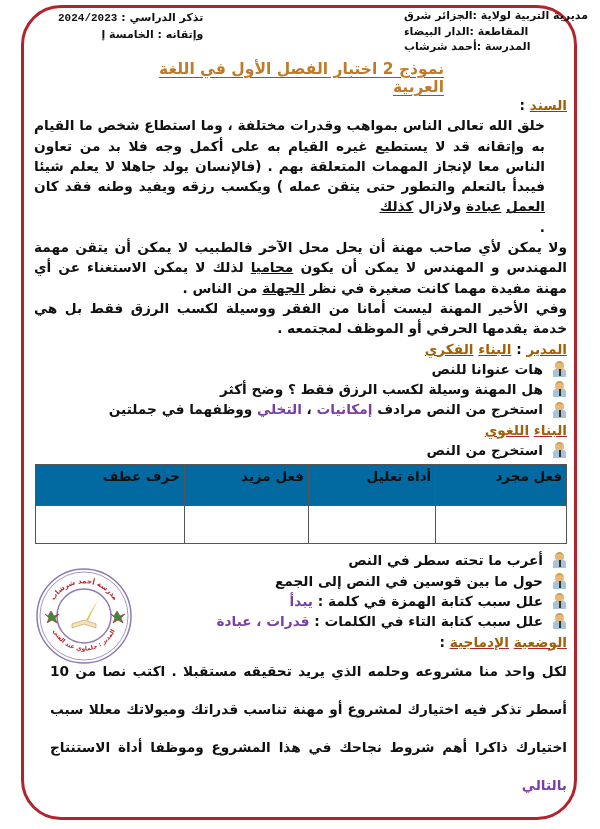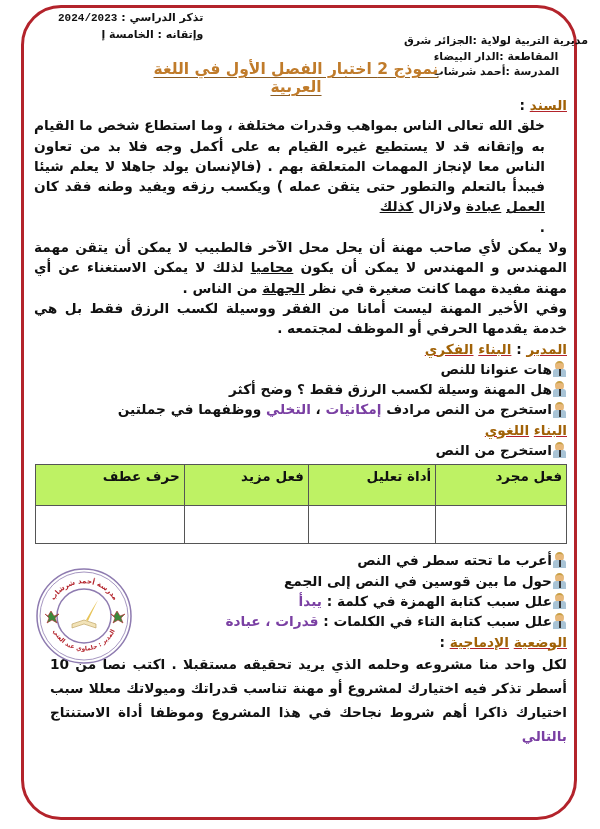--- a/index.html
+++ b/index.html
@@ -3,42 +3,42 @@
 <meta charset="utf-8">
 <style>
   html, body { margin:0; padding:0; background:#ffffff; }
   body { width:600px; height:829px; position:relative; overflow:hidden; font-family:"DejaVu Sans", sans-serif; }
   .frame {
     position:absolute; left:21px; top:5px; width:556px; height:815px;
     border:3px solid #b3232b; border-radius:40px; box-sizing:border-box;
     background:#fff;
   }
   .page { position:absolute; left:0; top:0; width:600px; height:829px; direction:rtl; }
-  .hdr-right { position:absolute; right:12px; top:33px; font-size:11px; font-weight:bold; color:#111; line-height:15.5px; text-align:center; }
+  .hdr-right { position:absolute; right:12px; top:8px; font-size:11px; font-weight:bold; color:#111; line-height:15.5px; text-align:left; }
   .hdr-left { position:absolute; left:58px; top:10px; font-size:11px; font-weight:bold; color:#111; line-height:15.5px; text-align:right; }
   .hdr-left .year { font-weight:bold;font-family:Liberation Mono, monospace; }
   .title {
-    position:absolute; left:148px; top:60px; width:296px; text-align:center;
+    position:absolute; left:148px; top:60px; width:296px; 
     font-size:15.5px; font-weight:bold; color:#c07b2a; text-decoration:underline; text-decoration-color:#8a5a20;
     text-underline-offset:3px;
   }
   .content { position:absolute; right:33px; left:34px; top:95px; font-size:13.7px; font-weight:bold; color:#111; line-height:20.3px; text-align:justify; }
   .red-h { color:#a16207; text-decoration:underline; text-decoration-color:#b3232b;margin-top:32px; }
   .para { margin:0; }
   .indent { padding-right:22px; }
   .u { text-decoration:underline; }
   .purple { color:#7a3fa3; }
-  .q { display:flex; align-items:center; gap:0; margin:0; }
+  .q { display:flex; align-items:center; gap:9px; margin:0; }
   .icon-person { display:inline-block; width:15px; height:16px; flex:0 0 15px; position:relative; }
   .icon-person .head { position:absolute; left:3px; top:0; width:9px; height:8px; border-radius:50%; background:#e8b87a; border-top:2px solid #c9a046; }
   .icon-person .body { position:absolute; left:1px; top:8px; width:13px; height:8px; background:#a9c4d6; border-radius:3px 3px 0 0; }
   .icon-person .tie { position:absolute; left:7px; top:8px; width:2px; height:7px; background:#333; }
   table.grid { width:532px; border-collapse:collapse; margin:4px 0 0 auto; direction:rtl; }
   table.grid td { border:1px solid #555; height:35px; font-size:13.5px; font-weight:bold; color:#111; vertical-align:top; padding:1px 4px; text-align:right; }
-  table.grid tr.hdr td { background:#bef264; height:38px; }
+  table.grid tr.hdr td { background:#0369a1; height:38px; }
   .stamp { position:absolute; left:34px; top:566px; width:100px; height:100px; }
 </style>
 </head>
 <body>
 
 <div class="frame"></div>
 
 <div class="page">
 
   <div class="hdr-right">
@@ -148,21 +148,21 @@
         <span class="icon-person">
           <span class="head"></span>
           <span class="body"></span>
           <span class="tie"></span>
         </span>
         <span><span>علل سبب كتابة التاء في الكلمات : </span><span class="purple">قدرات ، عبادة</span></span>
       </p>
 
     <p class="para"><span class="red-h">الوضعية</span> <span class="red-h">الإدماجية</span><span> :</span></p>
 
-    <p class="para" style="line-height:24px;margin-left:16px;"><span>لكل واحد منا مشروعه وحلمه الذي يريد تحقيقه مستقبلا . اكتب نصا من 10 أسطر تذكر فيه اختيارك لمشروع أو مهنة تناسب قدراتك وميولاتك معللا سبب اختيارك ذاكرا أهم شروط نجاحك في هذا المشروع وموظفا أداة الاستنتاج </span><span class="purple">بالتالي</span></p>
+    <p class="para" style="line-height:38px;margin-left:16px;"><span>لكل واحد منا مشروعه وحلمه الذي يريد تحقيقه مستقبلا . اكتب نصا من 10 أسطر تذكر فيه اختيارك لمشروع أو مهنة تناسب قدراتك وميولاتك معللا سبب اختيارك ذاكرا أهم شروط نجاحك في هذا المشروع وموظفا أداة الاستنتاج </span><span class="purple">بالتالي</span></p>
   </div>
 
   <svg class="stamp" viewBox="0 0 100 100">
     <circle cx="50" cy="50" r="47" fill="none" stroke="#8e7bb0" stroke-width="1.5"></circle>
     <circle cx="50" cy="50" r="44" fill="none" stroke="#8e7bb0" stroke-width="0.8"></circle>
     <circle cx="50" cy="50" r="27" fill="none" stroke="#8e7bb0" stroke-width="1.5"></circle>
     <path d="M38 58 L50 54 L62 58 L62 62 L50 58 L38 62 Z" fill="#f2e3b8" stroke="#b99a55" stroke-width="0.6"></path>
     <path d="M52 54 Q60 40 64 34 Q58 46 54 55 Z" fill="#e8c55b"></path>
     <polygon points="14,50 17,45 20,50 25,48 21,52 23,57 18,54 13,57 15,52 11,48" fill="#3b8a3b" stroke="#b3232b" stroke-width="0.6"></polygon>
     <polygon points="80,50 83,45 86,50 91,48 87,52 89,57 84,54 79,57 81,52 77,48" fill="#3b8a3b" stroke="#b3232b" stroke-width="0.6"></polygon>

